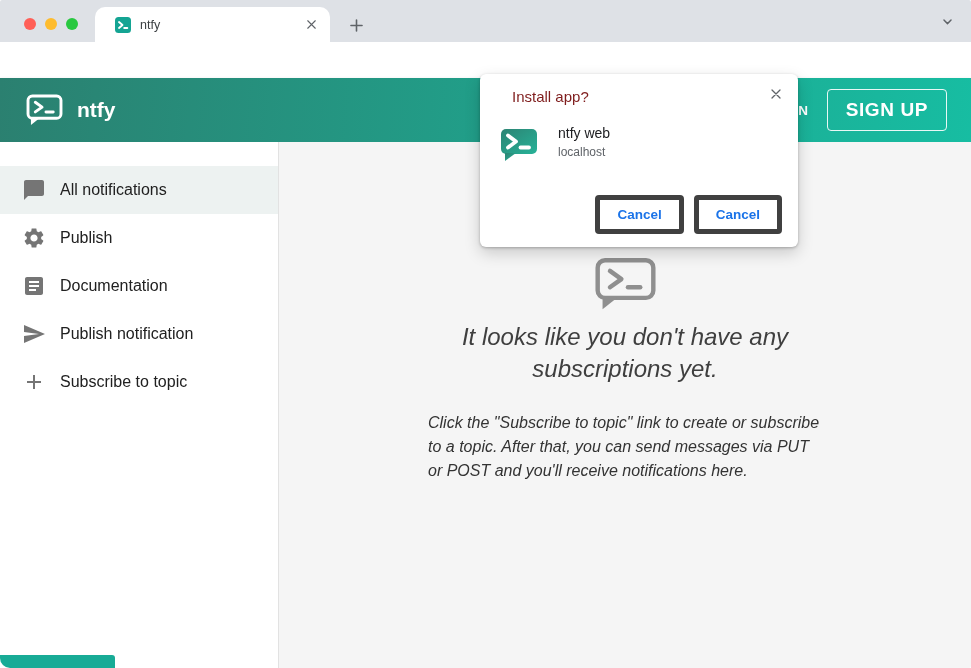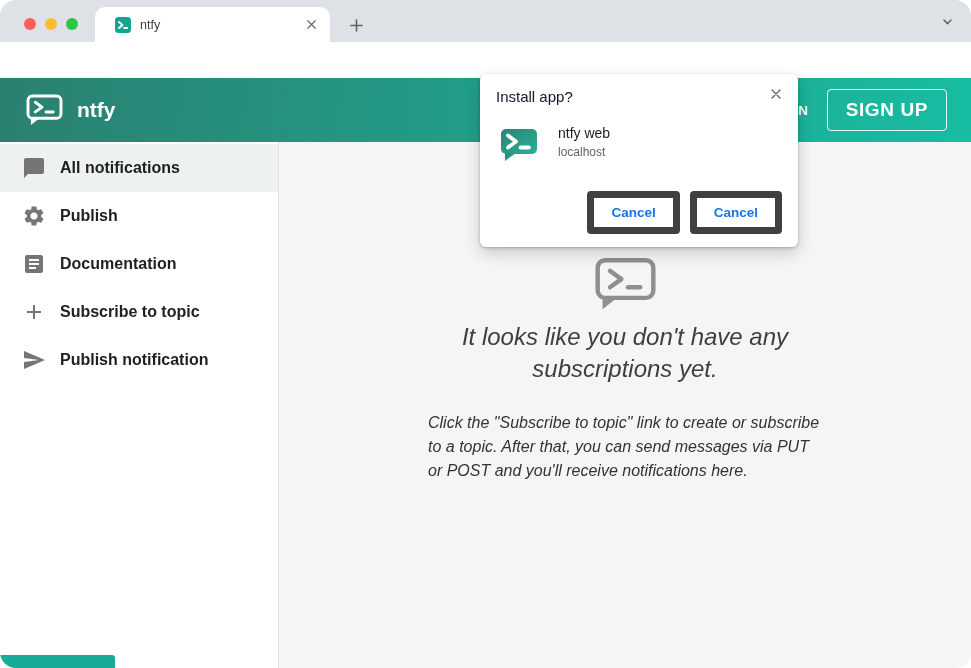--- a/index.html
+++ b/index.html
@@ -1,17 +1,17 @@
 <!DOCTYPE html>
 <html><head>
 <meta charset="utf-8">
 <style>
   * { margin:0; padding:0; box-sizing:border-box; }
   html,body { width:971px; height:668px; background:#fff; font-family:"Liberation Sans","DejaVu Sans",sans-serif; }
-  .window { position:absolute; left:0; top:0; width:971px; height:668px; border-radius:16px; overflow:hidden; background:#fff; }
+  .window { position:absolute; left:0; top:0; width:971px; height:668px; border-radius:2px; overflow:hidden; background:#fff; }
 
   
   .tabstrip { position:absolute; left:0; top:0; width:971px; height:42px; background:#dee1e6; }
   .traffic { position:absolute; top:18px; width:12px; height:12px; border-radius:50%; }
   .t-red { left:24px; background:#ff5f57; }
   .t-yellow { left:45px; background:#febc2e; }
   .t-green { left:66px; background:#28c840; }
   .tab { position:absolute; left:95px; top:7px; width:235px; height:35px; background:#fff; border-radius:10px 10px 0 0; display:flex; align-items:center; padding:0 10px 0 20px; }
   .tab-favicon { width:16px; height:16px; flex:0 0 16px; }
   .tab-title { margin-left:9px; font-size:12.5px; color:#3c4043; flex:1 1 auto; }
@@ -33,44 +33,44 @@
   
   .appbar { position:absolute; left:0; top:78px; width:971px; height:64px; background:linear-gradient(95deg,#2b8070 0%,#17bda2 100%); display:flex; align-items:center; box-shadow:0 2px 4px rgba(0,0,0,.2); }
   .appbar-logo { margin-left:26px; color:#fff; }
   .appbar-title { margin-left:14px; color:#fff; font-size:21px; font-weight:bold; }
   .appbar-spacer { flex:1; }
   .signin-btn { color:#fff; font-size:13.5px; font-weight:bold; letter-spacing:.6px; padding:9px 10px; cursor:pointer; }
   .signup-btn { margin:0 24px 0 8px; color:#fff; font-size:19px; font-weight:bold; letter-spacing:.6px; border:1px solid rgba(255,255,255,.9); border-radius:4px; padding:9px 18px; cursor:pointer; }
 
   
   .content { position:absolute; left:0; top:142px; width:971px; height:526px; display:flex; }
-  .sidebar { width:279px; background:#fff; border-right:1px solid #e2e2e2; padding-top:2px;font-weight:bold; }
+  .sidebar { width:279px; background:#fff; border-right:1px solid #e2e2e2; padding-top:24px; }
   .side-item { height:48px; display:flex; align-items:center; padding-left:22px; cursor:pointer; }
   .side-item.selected { background:#edf2f1; }
   .side-icon { width:24px; height:24px; color:#757575; flex:0 0 24px; }
   .side-label { margin-left:14px; font-size:16px; color:#212121; }
   .main { flex:1; background:#f5f5f5; overflow:hidden; }
   .empty { width:394px; margin:0 auto; text-align:center;font-style:italic; }
   .empty-logo { margin-top:115px; color:#8f8f8f; }
   .empty-heading { margin-top:10px; font-size:24px; line-height:32px; color:#3f3f3f; }
   .empty-para { margin-top:26px; font-size:16px; line-height:24px; color:#333; text-align:left; }
   .empty-para2 { margin-top:16px; }
   .teal-link { color:#338574; text-decoration:underline; cursor:pointer; }
 
   
   .dialog { position:absolute; left:480px; top:74px; width:318px; height:173px; background:#fff; border-radius:6px; box-shadow:0 1px 3px rgba(0,0,0,.25), 0 6px 16px rgba(0,0,0,.18); z-index:50; padding:14px 16px; }
-  .dialog-title { font-size:15px; color:#0f172a; }
+  .dialog-title { font-size:15px; color:#7f1d1d;margin-left:16px; }
   .dialog-close { position:absolute; right:13px; top:11px; width:18px; height:18px; display:flex; align-items:center; justify-content:center; cursor:pointer; }
   .dialog-app { display:flex; margin-top:19px; align-items:flex-start; }
   .dialog-appicon { width:38px; height:38px; margin-left:4px; }
   .dialog-appmeta { margin-left:20px; padding-top:1px; }
   .dialog-appname { font-size:14px; color:#202124;text-align:center; }
   .dialog-origin { font-size:12px; color:#5f6368; margin-top:4px; }
   .dialog-actions { position:absolute; right:16px; bottom:13px; display:flex; gap:10px; }
-  .dialog-btn { border:7px solid #404040; background:#fff; border-radius:4px; padding:7px 17px; font-size:13.5px; font-weight:bold; color:#1a73e8; font-family:inherit; cursor:pointer; }
+  .dialog-btn { border:5px solid #404040; background:#fff; border-radius:4px; padding:7px 17px; font-size:13.5px; font-weight:bold; color:#1a73e8; font-family:inherit; cursor:pointer; }
 
   
   .status-bubble { position:absolute; left:0; bottom:0; width:115px; height:13px; background:#18ab96; border-radius:0 3px 0 10px; z-index:40; }
 
   svg { display:block; }
 </style>
 </head>
 <body>
 
 <div class="window">
@@ -236,33 +236,33 @@
           <svg viewBox="0 0 24 24" width="24" height="24">
               <path d="M19 3H5c-1.1 0-2 .9-2 2v14c0 1.1.9 2 2 2h14c1.1 0 2-.9 2-2V5c0-1.1-.9-2-2-2zm-5 14H7v-2h7v2zm3-4H7v-2h10v2zm0-4H7V7h10v2z" fill="#757575"></path>
             </svg>
         </span>
         <span class="side-label">Documentation</span>
       </div>
 
       <div class="side-item">
         <span class="side-icon">
           <svg viewBox="0 0 24 24" width="24" height="24">
+              <path d="M2.01 21L23 12 2.01 3 2 10l15 2-15 2z" fill="#757575"></path>
+            </svg>
+        </span>
+        <span class="side-label">Publish notification</span>
+      </div>
+
+      <div class="side-item">
+        <span class="side-icon">
+          <svg viewBox="0 0 24 24" width="24" height="24">
               <path d="M19 13h-6v6h-2v-6H5v-2h6V5h2v6h6z" fill="#757575"></path>
             </svg>
         </span>
         <span class="side-label">Subscribe to topic</span>
-      </div>
-
-      <div class="side-item">
-        <span class="side-icon">
-          <svg viewBox="0 0 24 24" width="24" height="24">
-              <path d="M2.01 21L23 12 2.01 3 2 10l15 2-15 2z" fill="#757575"></path>
-            </svg>
-        </span>
-        <span class="side-label">Publish notification</span>
       </div>
 
     </div>
 
     <div class="main">
       <div class="empty">
         <div class="empty-logo" style="display:flex;justify-content:center;">
           <svg viewBox="0 0 38 33" width="63" height="54">
               <rect x="2" y="2" width="34" height="23" rx="4.5" fill="none" stroke="currentColor" stroke-width="2.7"></rect>
               <path d="M5 24 L5 32 L15 24 Z" fill="currentColor"></path>

